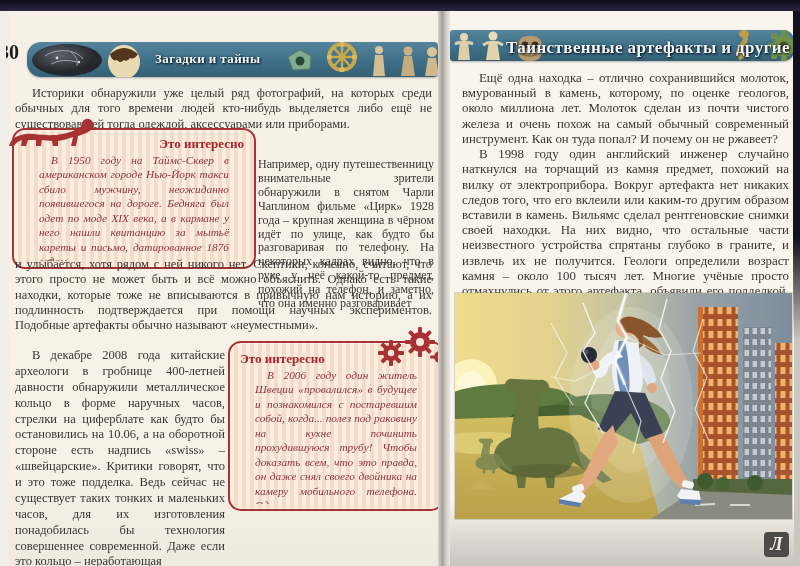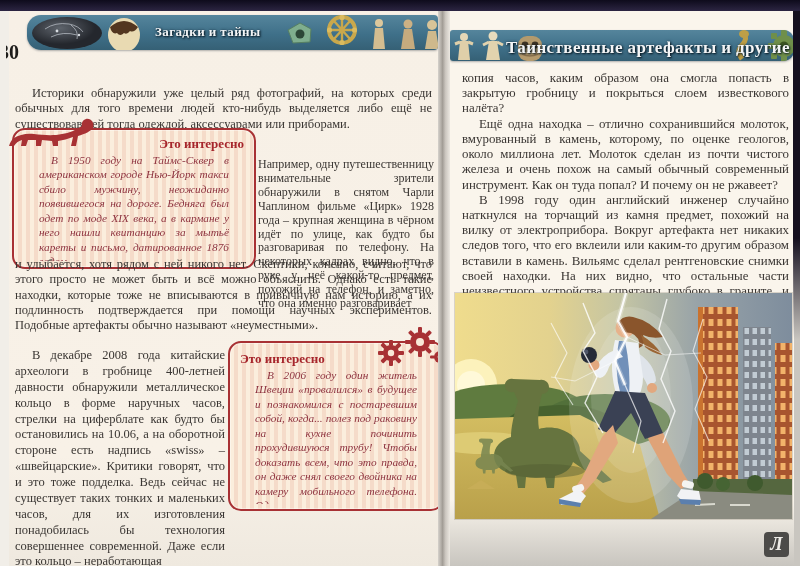--- a/index.html
+++ b/index.html
@@ -14,21 +14,21 @@
   .page{position:absolute;top:11px;height:555px;}
   .page-left{left:6px;width:432px;background:linear-gradient(180deg,#f7f0e6,#f8f1e7 80%,#efe9df);}
   .page-right{left:450px;width:344px;background:linear-gradient(180deg,#faf5ec,#faf5ec 88%,#c8c5bf);}
   .gutter{position:absolute;left:438px;top:11px;width:12px;height:555px;background:linear-gradient(90deg,#d6d2cc,#a29d96 38%,#cbc6bf 62%,#ece8e1);z-index:6;}
 
   .page-num{position:absolute;left:0;top:30px;width:17px;height:26px;overflow:hidden;z-index:8;}
   .page-num span{display:block;margin-left:-7px;font:bold 20px "Liberation Serif",serif;color:#1d1c1a;}
 
   
   .band{position:absolute;overflow:hidden;background:linear-gradient(180deg,#55859c,#3f7089 55%,#356075);box-shadow:0 1px 2px rgba(40,50,60,.35);}
-  .band-left{left:21px;top:4px;width:411px;height:35px;border-radius:14px 4px 4px 14px;}
+  .band-left{left:21px;top:31px;width:411px;height:35px;border-radius:14px 4px 4px 14px;}
   .band-right{left:0;top:19px;width:344px;height:31px;border-radius:3px 10px 10px 3px;}
   .band-title{position:absolute;z-index:3;color:#f3f5f6;font:bold 13px "Liberation Serif",serif;letter-spacing:.4px;text-shadow:1px 1px 2px rgba(5,20,30,.95),0 0 3px rgba(5,20,30,.6);white-space:nowrap;}
   .band-left .band-title{left:128px;top:9px;}
   .band-right .band-title{left:56px;top:8px;font-size:17px;}
   .band svg{position:absolute;left:0;top:0;}
 
   
   .lp-title{position:absolute;left:0;top:54px;width:100%;text-align:center;font:bold 17px "Liberation Serif",serif;color:#c2322a;}
   .body-text{color:#3a3633;font-size:12.5px;line-height:1.22;text-align:justify;}
   .indent{text-indent:17px;}
@@ -216,21 +216,20 @@
               <rect x="321" y="3" width="6" height="6" rx="1"></rect>
               <rect x="321" y="23" width="6" height="6" rx="1"></rect>
             </g>
           <circle cx="334" cy="16" r="4.5" fill="#3c5524"></circle>
         </g>
       </svg>
       <span class="band-title">Таинственные артефакты и другие находки</span>
     </div>
 
     <div class="rp-text body-text">
-      <p>копия часов, каким образом она смогла попасть в закрытую гробницу и покрыться слоем известкового налёта?</p>
       <p class="indent">Ещё одна находка – отлично сохранившийся молоток, вмурованный в камень, которому, по оценке геологов, около миллиона лет. Молоток сделан из почти чистого железа и очень похож на самый обычный современный инструмент. Как он туда попал? И почему он не ржавеет?</p>
       <p class="indent">В 1998 году один английский инженер случайно наткнулся на торчащий из камня предмет, похожий на вилку от электроприбора. Вокруг артефакта нет никаких следов того, что его вклеили или каким-то другим образом вставили в камень. Вильямс сделал рентгеновские снимки своей находки. На них видно, что остальные части неизвестного устройства спрятаны глубоко в граните, и извлечь их не получится. Геологи определили возраст камня – около 100 тысяч лет. Многие учёные просто отмахнулись от этого артефакта, объявили его подделкой, не проводя никаких исследований.</p>
     </div>
 
     <div class="illus">
       <svg width="337" height="226" viewBox="0 0 337 226">
         <defs>
           <linearGradient id="sky" x1="0" y1="0" x2="1" y2="0">
             <stop offset="0" stop-color="#efdc8d"></stop>
               <stop offset="0.28" stop-color="#e3d28e"></stop>

